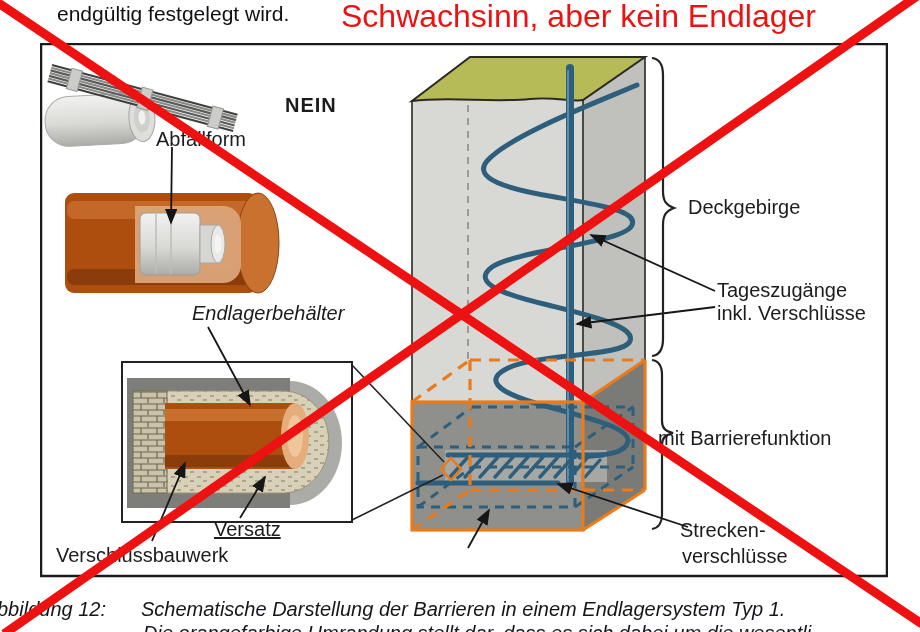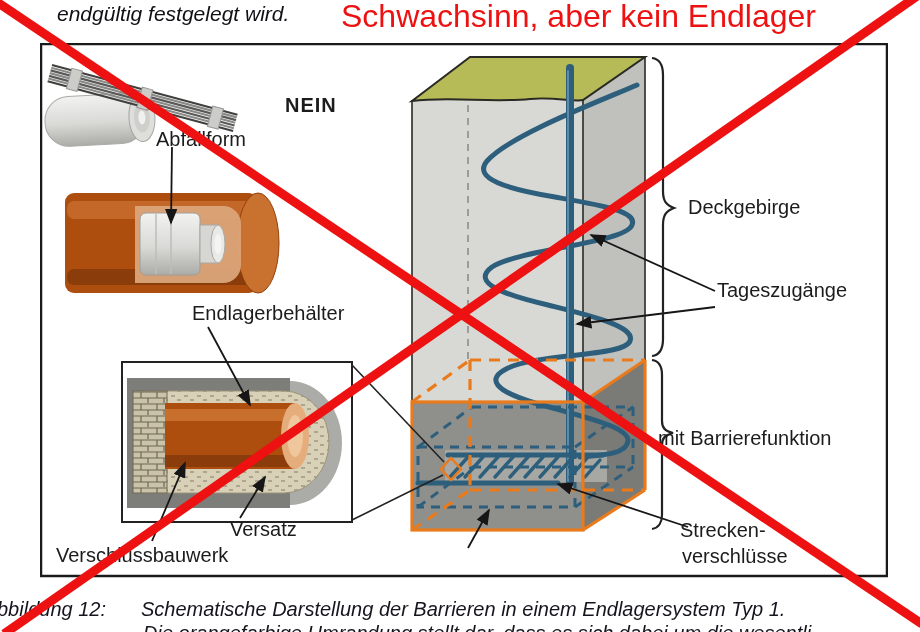--- a/index.html
+++ b/index.html
@@ -1,19 +1,19 @@
 <!DOCTYPE html>
 <html><head>
 <meta charset="utf-8">
 <style>
   html,body{margin:0;padding:0;}
   .page{position:relative;width:920px;height:632px;background:#ffffff;overflow:hidden;
         font-family:"Liberation Sans",sans-serif;}
   .abs{position:absolute;white-space:nowrap;}
-  .top-note{left:57px;top:2px;font-size:21px;color:#0f0f16;font-style:italic;}
+  .top-note{left:57px;top:2px;font-size:21px;color:#0f0f16;}
   .red-title{left:341px;top:-2px;font-size:32px;color:#ee1111;}
   .nein{left:245px;top:51px;font-size:33px;font-weight:600;letter-spacing:1px;color:#ee1111;}
   .frame{position:absolute;left:40px;top:43px;width:856px;height:535px;}
   .lbl{position:absolute;font-size:20px;line-height:1.12;color:#1c1c1c;white-space:nowrap;}
   .cap{font-style:italic;font-size:20px;color:#15151e;}
   .cap-label{left:-3px;top:598px;}
   .cap1{left:141px;top:598px;}
   .cap2{left:143px;top:622px;}
   svg{position:absolute;left:0;top:0;}
   .overlay{pointer-events:none;}
@@ -181,25 +181,26 @@
       <g stroke="#222" stroke-width="2.2" fill="none">
         <path d="M612,15 C620,16 623,22 623,32 L623,148 C623,158 626,162 634,165
               C626,168 623,172 623,182 L623,296 C623,306 620,312 612,313"></path>
         <path d="M612,317 C619,318 622,324 622,332 L622,378 C622,385 625,388 633,390
               C625,392 622,395 622,402 L622,472 C622,479 619,485 612,486"></path>
       </g>
     </svg>
 
     <div class="lbl nein abs" style="left:245px;top:51px;">NEIN</div>
     <div class="lbl" style="left:116px;top:85px;">Abfallform</div>
-    <div class="lbl" style="left:152px;top:259px;">Endlagerbehälter</div>
-    <div class="lbl" style="left:190px;top:475px;">Versatz</div>
+    <div class="lbl" style="left:152px;top:259px;font-style:italic;">Endlagerbehälter</div>
+    <div class="lbl" style="left:174px;top:475px;text-decoration:underline;">Versatz</div>
     <div class="lbl" style="left:16px;top:501px;">Verschlussbauwerk</div>
     <div class="lbl" style="left:648px;top:153px;">Deckgebirge</div>
     <div class="lbl" style="left:677px;top:236px;">Tageszugänge</div>
+    <div class="lbl" style="left:677px;top:259px;">inkl. Verschlüsse</div>
     <div class="lbl" style="left:618px;top:384px;">mit Barrierefunktion</div>
     <div class="lbl" style="left:640px;top:476px;">Strecken-</div>
     <div class="lbl" style="left:642px;top:502px;">verschlüsse</div>
   </div>
 
   <div class="abs cap cap-label">bbildung 12:</div>
   <div class="abs cap cap1">Schematische Darstellung der Barrieren in einem Endlagersystem Typ 1.</div>
   <div class="abs cap cap2">Die orangefarbige Umrandung stellt dar, dass es sich dabei um die wesentli</div>
 
   <svg class="overlay" width="920" height="632" viewBox="0 0 920 632">

